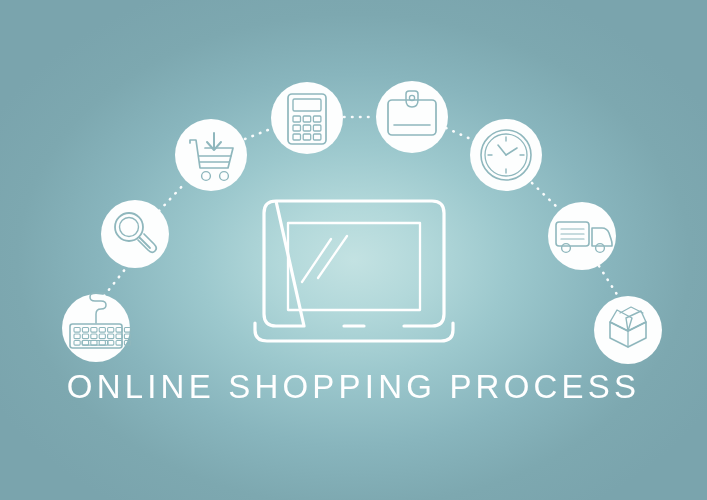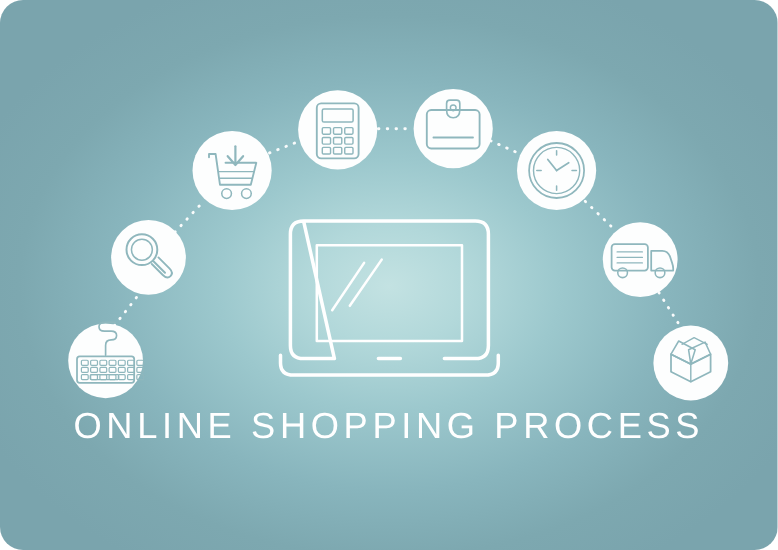--- a/index.html
+++ b/index.html
@@ -16,21 +16,20 @@
     width: 707px;
     height: 500px;
     overflow: hidden;
     background: radial-gradient(ellipse 58% 60% at 50% 52%,
                 #c3e2e2 0%,
                 #b2d8da 18%,
                 #9cc8cd 38%,
                 #88b5bd 62%,
                 #7da8b0 82%,
                 #7aa4ad 100%);
-    border-radius: 21px;
   }
   #infographic svg {
     position: absolute;
     top: 0;
     left: 0;
     width: 707px;
     height: 500px;
     display: block;
   }
   .title {

